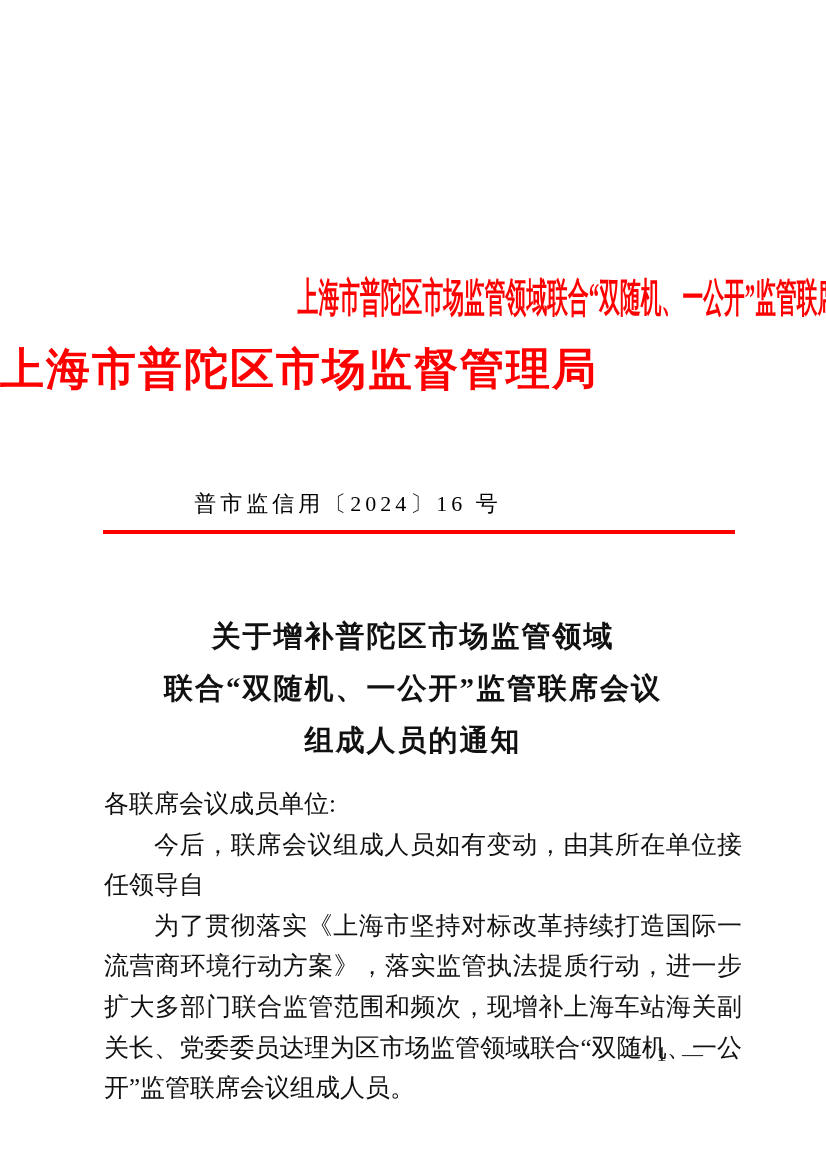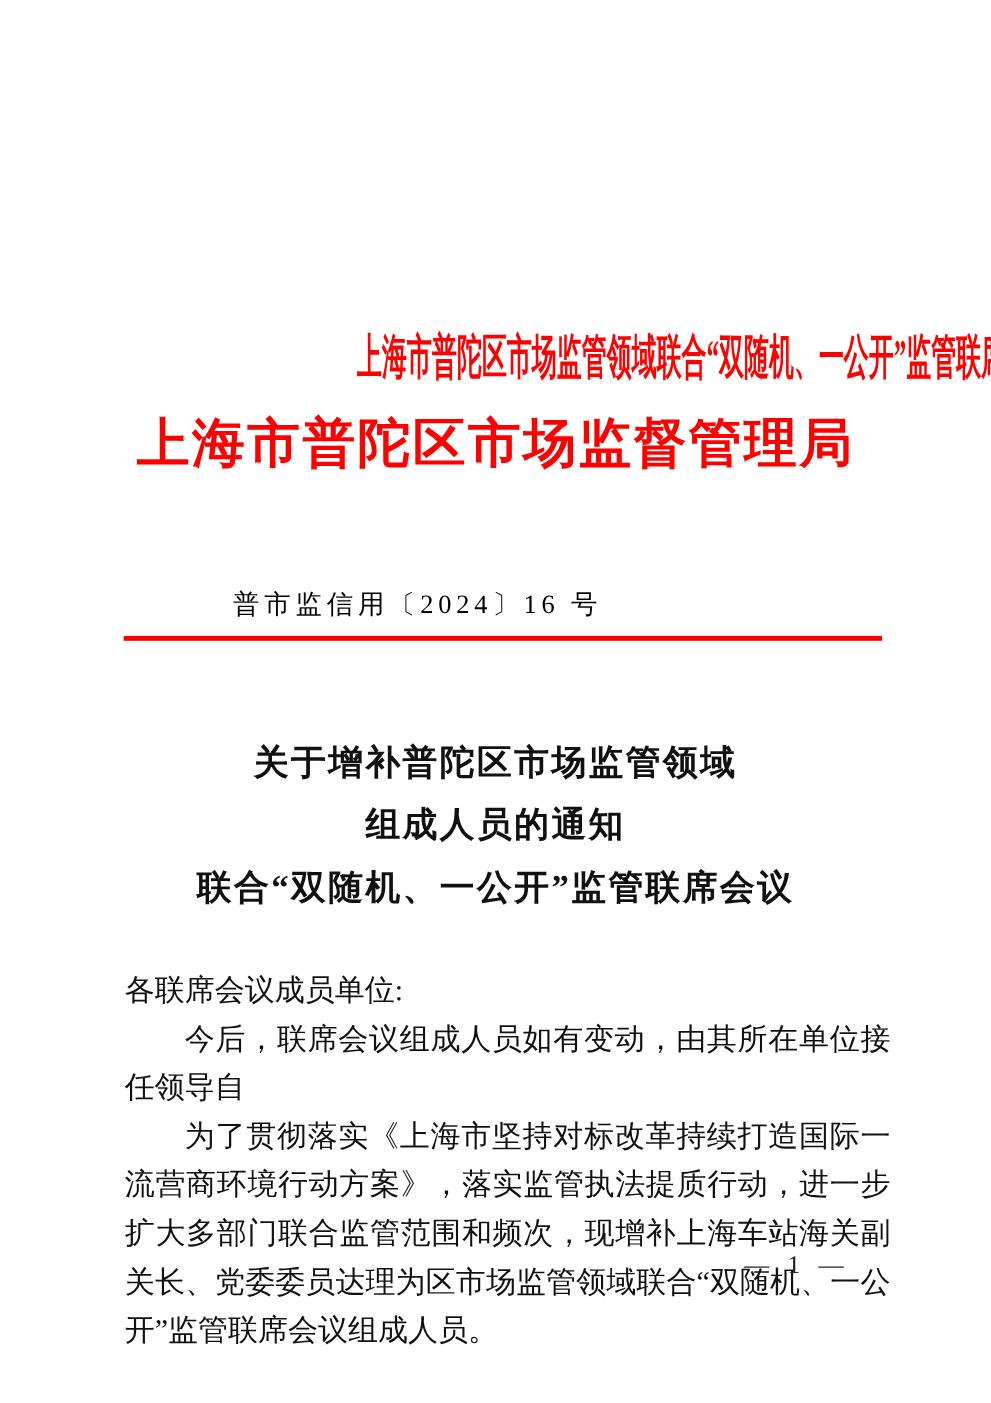--- a/index.html
+++ b/index.html
@@ -26,21 +26,21 @@
     white-space:nowrap;
     font-size:40px;
     font-weight:bold;
     color:var(--red);
     transform:scaleX(0.52);
     transform-origin:50% 50%;
     letter-spacing:0px;
   }
   .org2{
     position:absolute;top:340px;left:0;width:826px;
-    text-align:center;
+    text-align:left;
     white-space:nowrap;
     font-size:44px;
     font-weight:bold;
     color:var(--red);
     letter-spacing:2px;
   }
   
   .doc-number{
     position:absolute;top:489px;left:0;width:696px;
     text-align:center;
@@ -65,21 +65,20 @@
     color:var(--ink);
   }
   
   .body-text{
     position:absolute;top:784px;left:104px;width:638px;
     font-size:25px;
     line-height:40.6px;
     color:var(--ink);
     text-align:justify;
     text-justify:inter-ideograph;
-    margin-top:22px;
   }
   .body-text p{margin:0;padding:0;}
   .para{text-indent:2em;}
   
   .page-number{
     position:absolute;top:1042px;right:118px;
     font-size:21px;
     letter-spacing:5px;
     color:#222222;
     white-space:nowrap;
@@ -95,22 +94,22 @@
   </div>
 
   <div class="org2">上海市普陀区市场监督管理局</div>
 
   <div class="doc-number">普市监信用〔2024〕16 号</div>
 
   <div class="red-rule"></div>
 
   <div class="title">
     <div>关于增补普陀区市场监管领域</div>
+    <div>联合“双随机、一公开”监管联席会议</div>
     <div>组成人员的通知</div>
-    <div>联合“双随机、一公开”监管联席会议</div>
   </div>
 
   <div class="body-text">
     <p class="salutation">各联席会议成员单位:</p>
     <p class="para">今后，联席会议组成人员如有变动，由其所在单位接任领导自</p>
     <p class="para">为了贯彻落实《上海市坚持对标改革持续打造国际一流营商环境行动方案》，落实监管执法提质行动，进一步扩大多部门联合监管范围和频次，现增补上海车站海关副关长、党委委员达理为区市场监管领域联合“双随机、一公开”监管联席会议组成人员。</p>
   </div>
 
   <div class="page-number">— 1 —</div>
 

